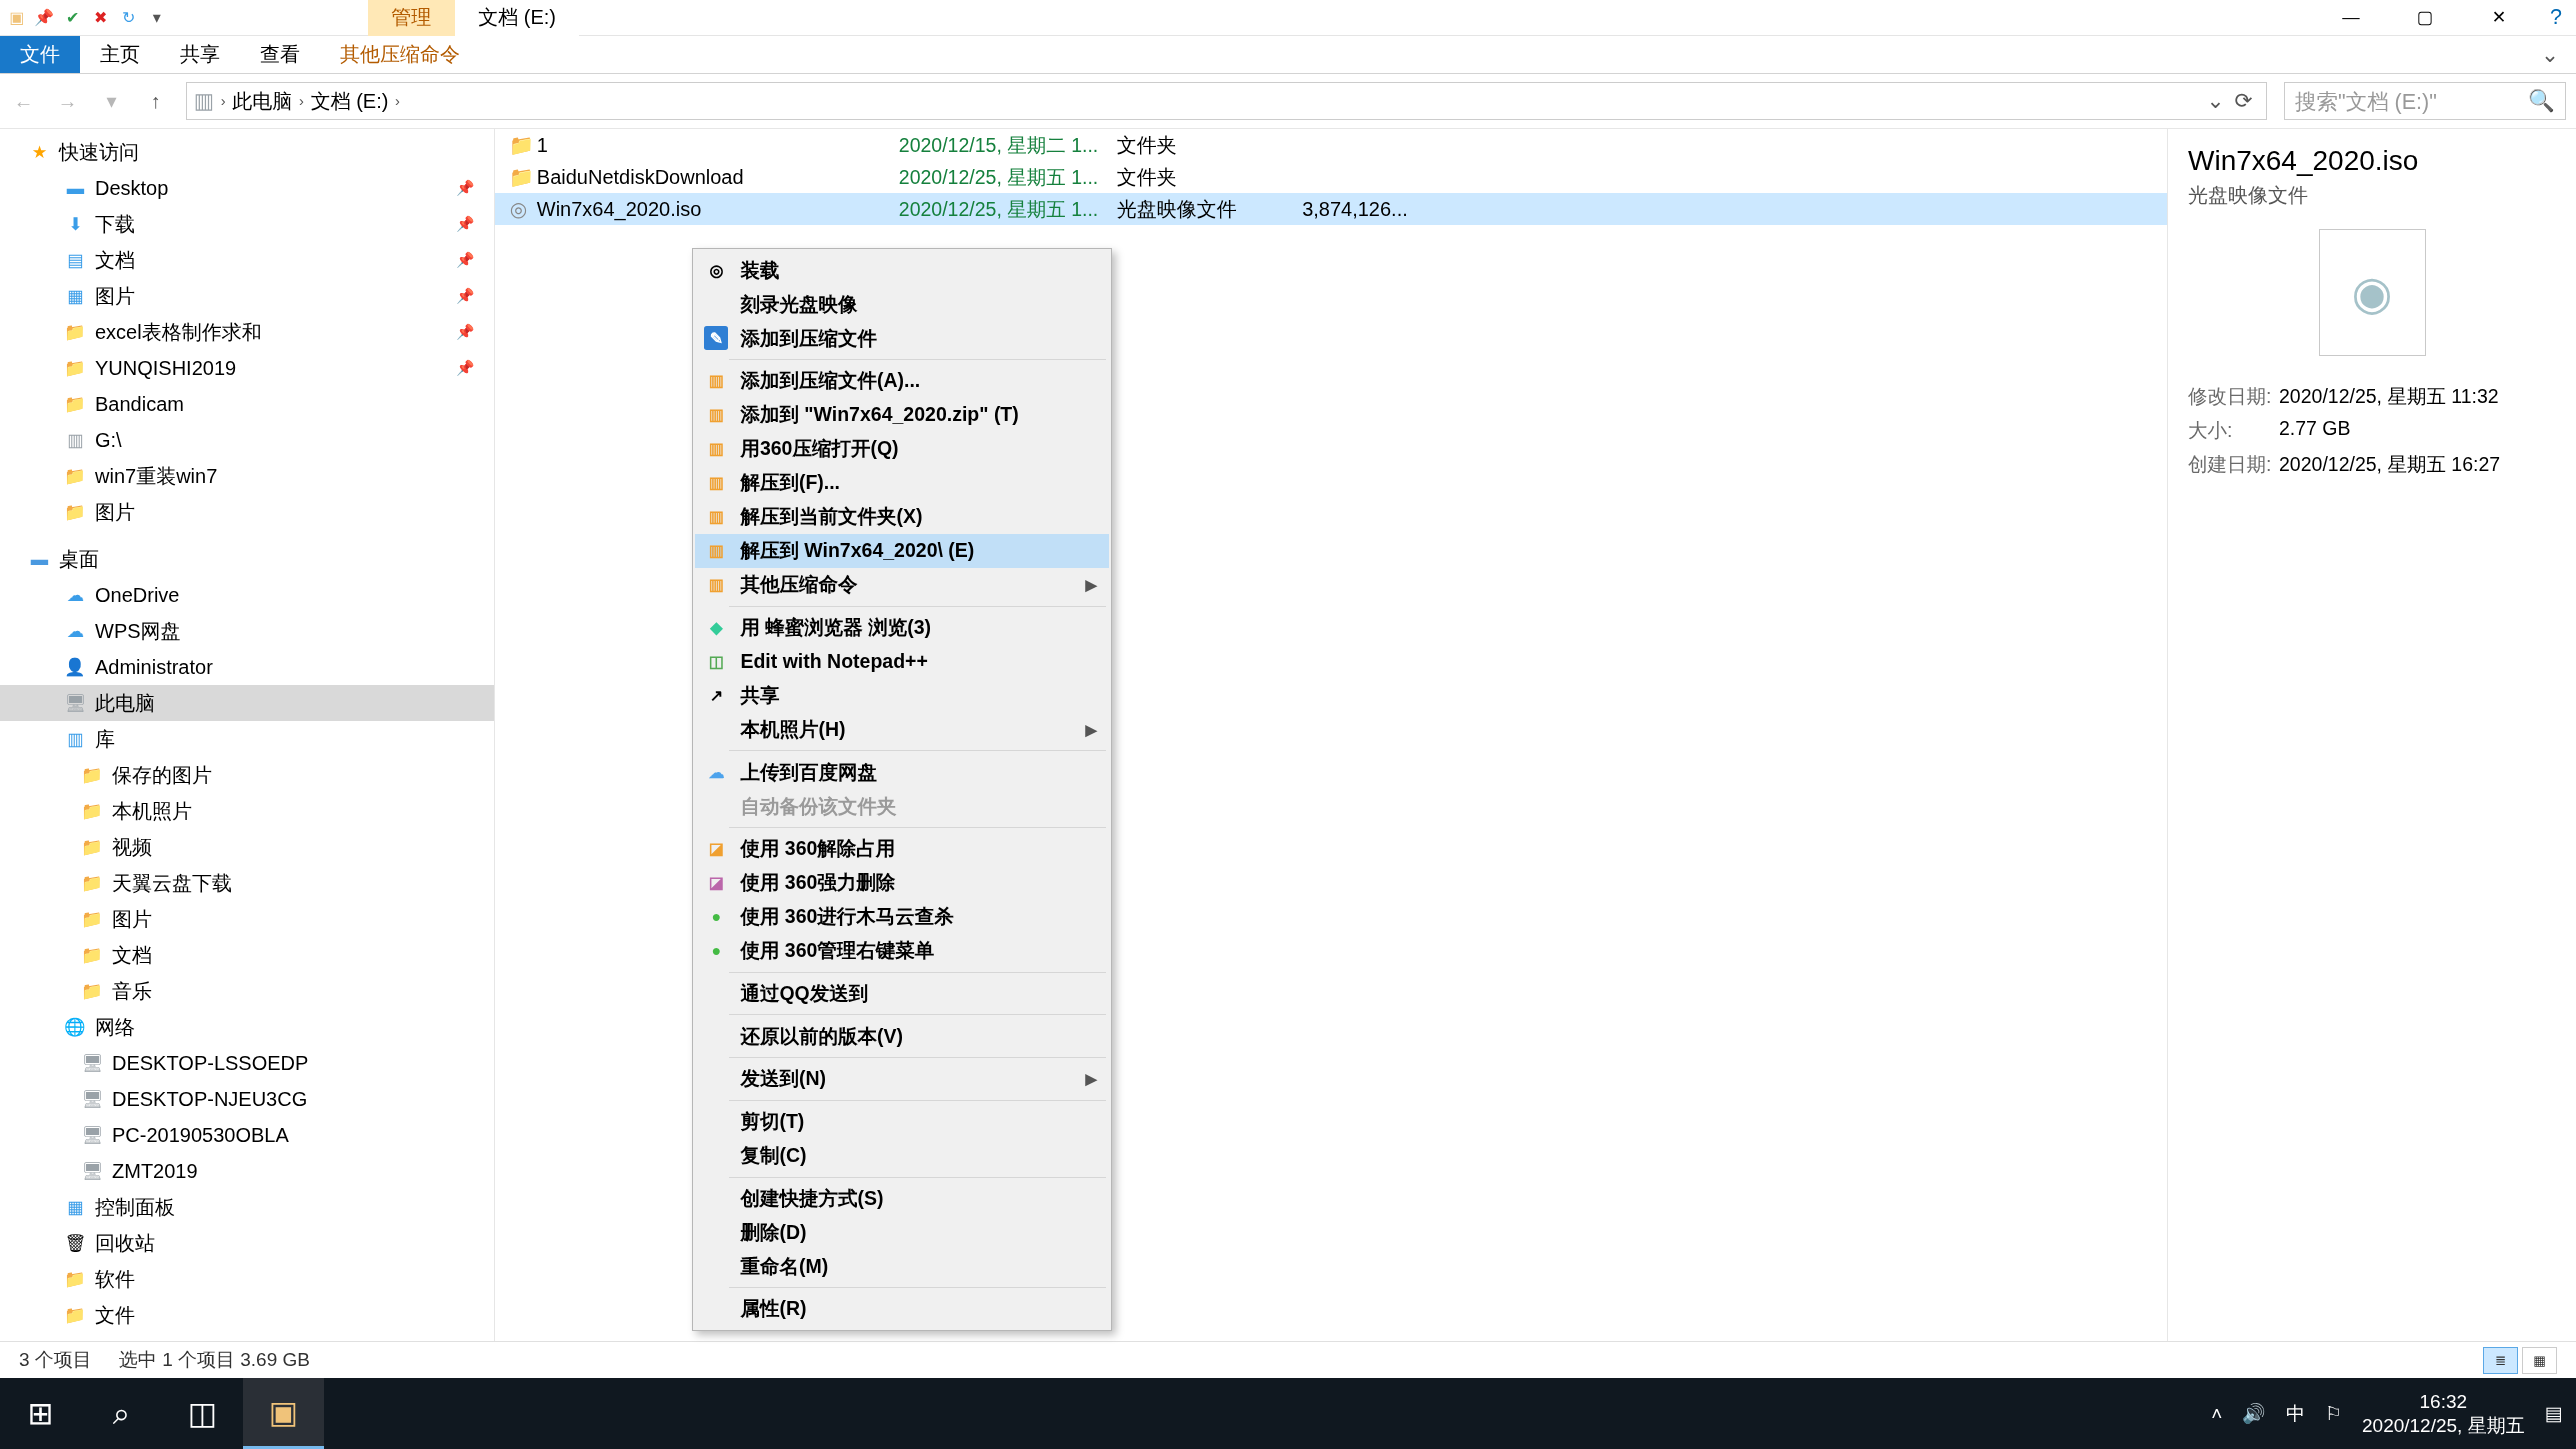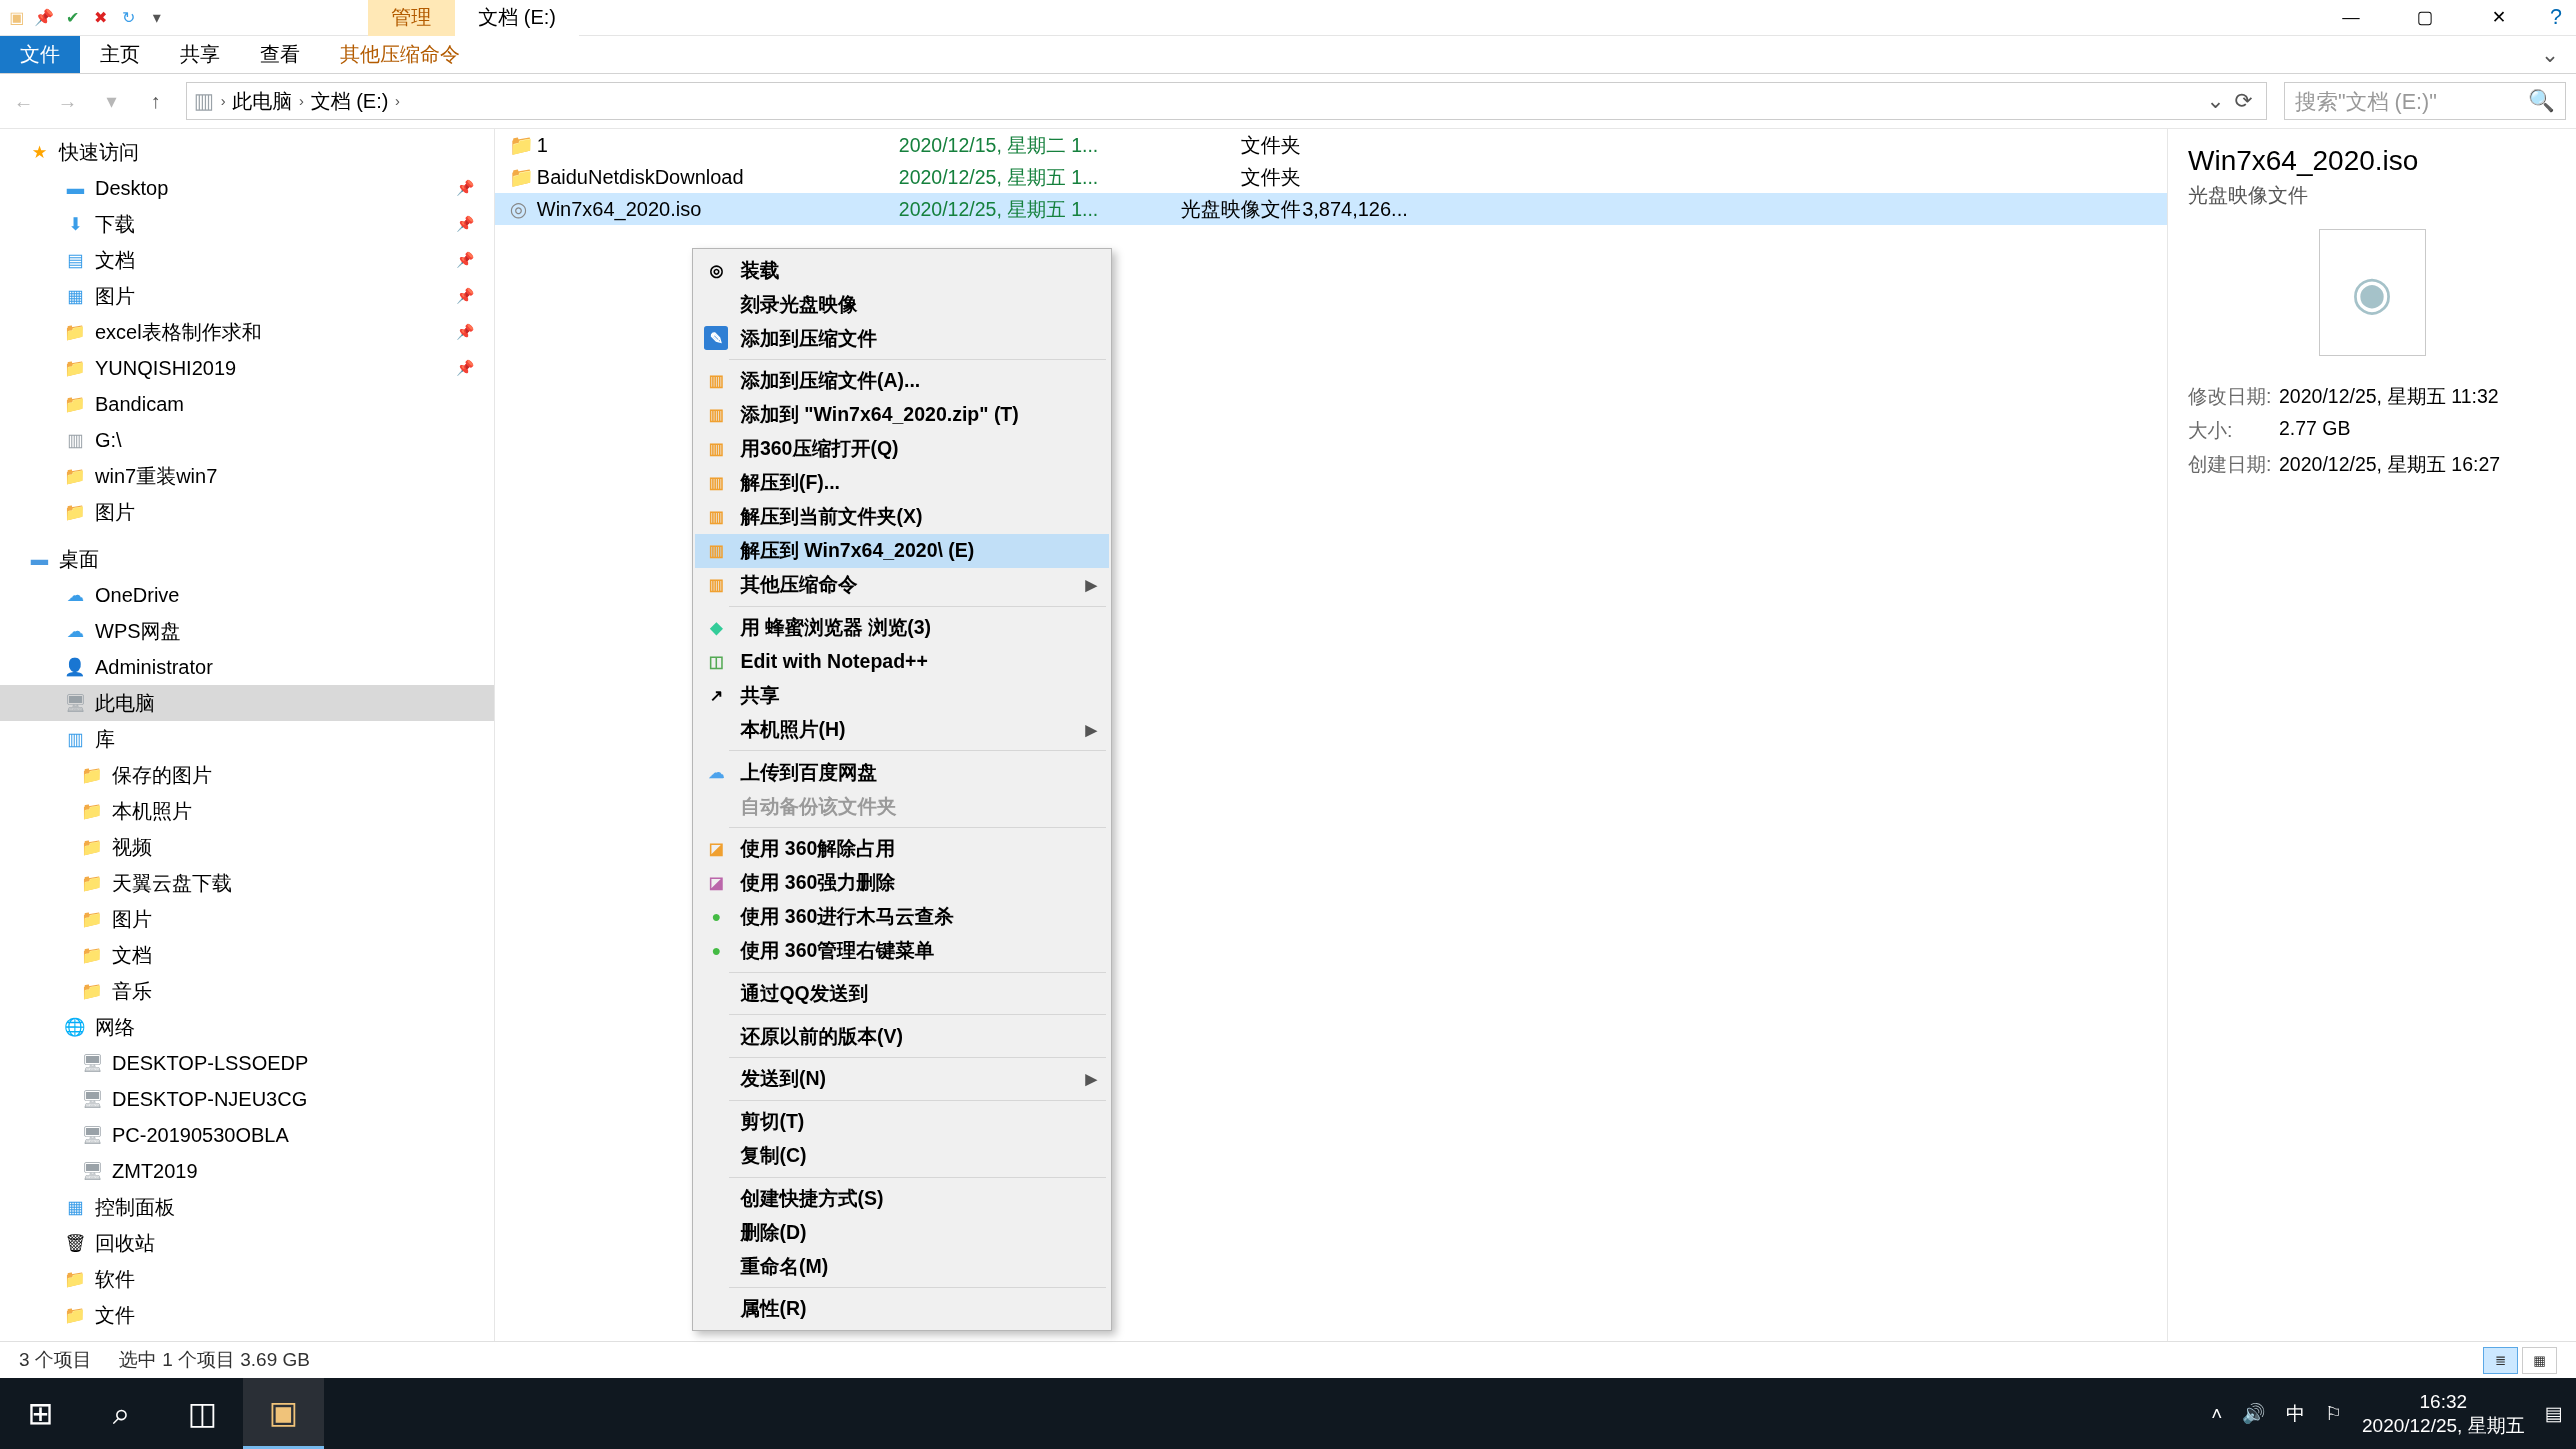--- a/index.html
+++ b/index.html
@@ -44,21 +44,21 @@
 .headers { display: flex; height: 34px; align-items: center; border-bottom: 0.7px solid #e8e8e8; color: #555; font-size: 19px; padding-left: 14.8px; }
 .col-name { width: 389px; }
 .col-date { width: 218px; }
 .col-type { width: 184px; }
 .col-size { width: 107px; text-align:left; }
 .row { display: flex; height: 32px; align-items: center; padding-left: 14.8px; font-size: 20px; }
 .row.selected { background: #cce8ff; }
 .row-ico { width: 27px; display:flex; align-items:center; }
 .row-name { width: 362px; }
 .row-date { width: 218px; color: #15803d; font-size: 19.5px; }
-.row-type { width: 184px; text-align: right; }
+.row-type { width: 184px; }
 .row-size { width: 107px; text-align: right; }
 .ctx-menu { position: absolute; top: 248px; left: 692px; width: 420px; background: #f0f0f0; border: 0.7px solid #b6b6b6; box-shadow: 4px 4px 8px rgba(0,0,0,0.25); padding: 4px 2px; }
 .ctx-item { display: flex; align-items: center; height: 34px; padding-left: 9.4px; gap: 12px; font-size: 19.5px; font-weight: bold; }
 .ctx-item.highlight { background: #c1dff7; }
 .ctx-item.disabled { color: #9a9a9a; }
 .ctx-item.bold { font-weight: bold; }
 .ctx-ico { width: 24px; height: 24px; display:flex; align-items:center; justify-content:center; font-size: 16px; }
 .ctx-sep { height: 0.7px; background: #d6d6d6; margin: 4px 2.7px 4px 34px; }
 .ctx-arrow { margin-left: auto; margin-right: 12px; color: #555; font-size: 14.8px; }
 .details-pane { width: 409px; border-left: 0.7px solid #e6e6e6; padding: 16px 20px; font-size: 20px; }

